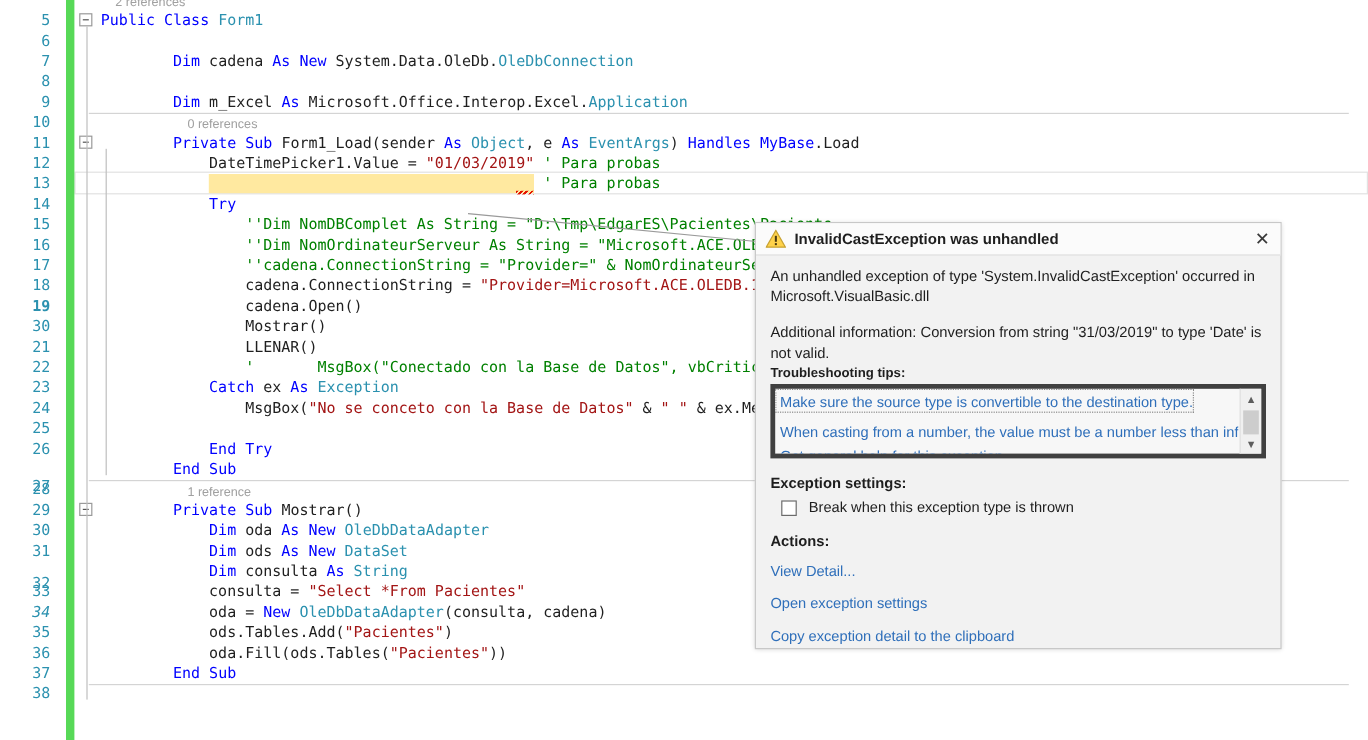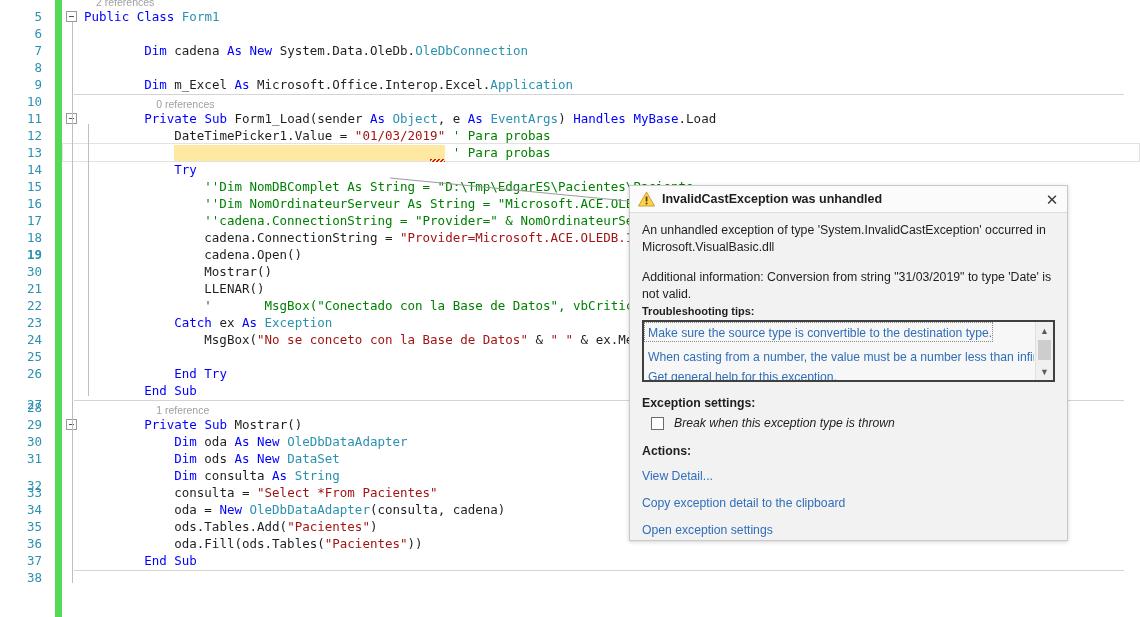--- a/index.html
+++ b/index.html
@@ -81,42 +81,42 @@
     display:flex;align-items:center;justify-content:center;
     font-size:15px;color:#3a3a3a;cursor:default;line-height:1;
   }
   .ex-body{padding:9px 12px 0 12px;}
   .ex-para{font-size:12.3px;color:#1e1e1e;line-height:17px;}
   .ex-gap{height:13px;}
   .ex-sub{font-size:11px;font-weight:bold;color:#1e1e1e;margin-top:2px;}
 
   .tips-box{
     position:relative;margin-top:3px;height:62px;background:#f7f7f7;
-    border:2px solid #404040;box-sizing:border-box;display:flex;
+    border:4px solid #404040;box-sizing:border-box;display:flex;
   }
   .tips-list{flex:1 1 auto;overflow:hidden;}
   .tip{
     font-size:12.2px;color:#2f6fba;line-height:20px;height:20px;padding-left:3px;
     white-space:nowrap;overflow:hidden;box-sizing:border-box;border:1px solid transparent;
   }
   .tip.sel{border:1px dotted #8a8a8a;background:#f7f7f7;display:inline-block;}
   .tips-scroll{
     width:17px;flex:0 0 auto;background:#f0f0f0;border-left:1px solid #e0e0e0;position:relative;
   }
   .sc-arrow{
     position:absolute;left:0;width:17px;height:17px;display:flex;align-items:center;
     justify-content:center;font-size:9px;color:#5d5d5d;
   }
   .sc-up{top:0;}
   .sc-down{bottom:0;}
   .sc-thumb{position:absolute;left:2px;top:18px;width:13px;height:20px;background:#cdcdcd;}
 
   .help-link{font-size:12.2px;color:#2f6fba;margin-top:7px;line-height:18px;}
   .ex-sec{font-size:12.3px;font-weight:bold;color:#1e1e1e;margin-top:14px;}
-  .cbrow{display:flex;align-items:center;margin-top:6px;font-style:italic;}
+  .cbrow{display:flex;align-items:center;margin-top:6px;}
   .cbox{
     width:13px;height:13px;border:1px solid #6b6b6b;background:#fff;box-sizing:border-box;
     margin-left:9px;margin-right:10px;flex:0 0 auto;
   }
   .cblabel{font-size:12.2px;color:#1e1e1e;}
   .action{font-size:12.2px;color:#2f6fba;line-height:18px;margin-top:9px;}
 </style>
 </head>
 <body>
 
@@ -148,21 +148,21 @@
         <div class="lnum" style="top: 331px;">24</div>
         <div class="lnum" style="top: 348px;">25</div>
         <div class="lnum" style="top: 365px;">26</div>
         <div class="lnum" style="top: 396px;">27</div>
         <div class="lnum" style="top: 399px;">28</div>
         <div class="lnum" style="top: 416px;">29</div>
         <div class="lnum" style="top: 433px;">30</div>
         <div class="lnum" style="top: 450px;">31</div>
         <div class="lnum" style="top: 477px;">32</div>
         <div class="lnum" style="top: 484px;">33</div>
-        <div class="lnum" style="top: 501px;">34</div>
+        <div class="lnum" style="top: 501px; font-style: italic;">34</div>
         <div class="lnum" style="top: 518px;">35</div>
         <div class="lnum" style="top: 535px;">36</div>
         <div class="lnum" style="top: 552px;">37</div>
         <div class="lnum" style="top: 569px;">38</div>
       </div>
 
     <div class="change-bar"></div>
 
     <div class="outline-col" id="outline">
         <div class="outline-box" style="top: 11px;"></div>
@@ -220,18 +220,18 @@
 
       <div class="cbrow">
         <span class="cbox"></span>
         <span class="cblabel">Break when this exception type is thrown</span>
       </div>
 
       <div class="ex-sec">Actions:</div>
 
       <div id="actionslist">
           <div class="action">View Detail...</div>
+          <div class="action">Open exception settings</div>
           <div class="action">Copy exception detail to the clipboard</div>
-          <div class="action">Open exception settings</div>
         </div>
     </div>
   </div>
 </div>
 
 </body></html>

